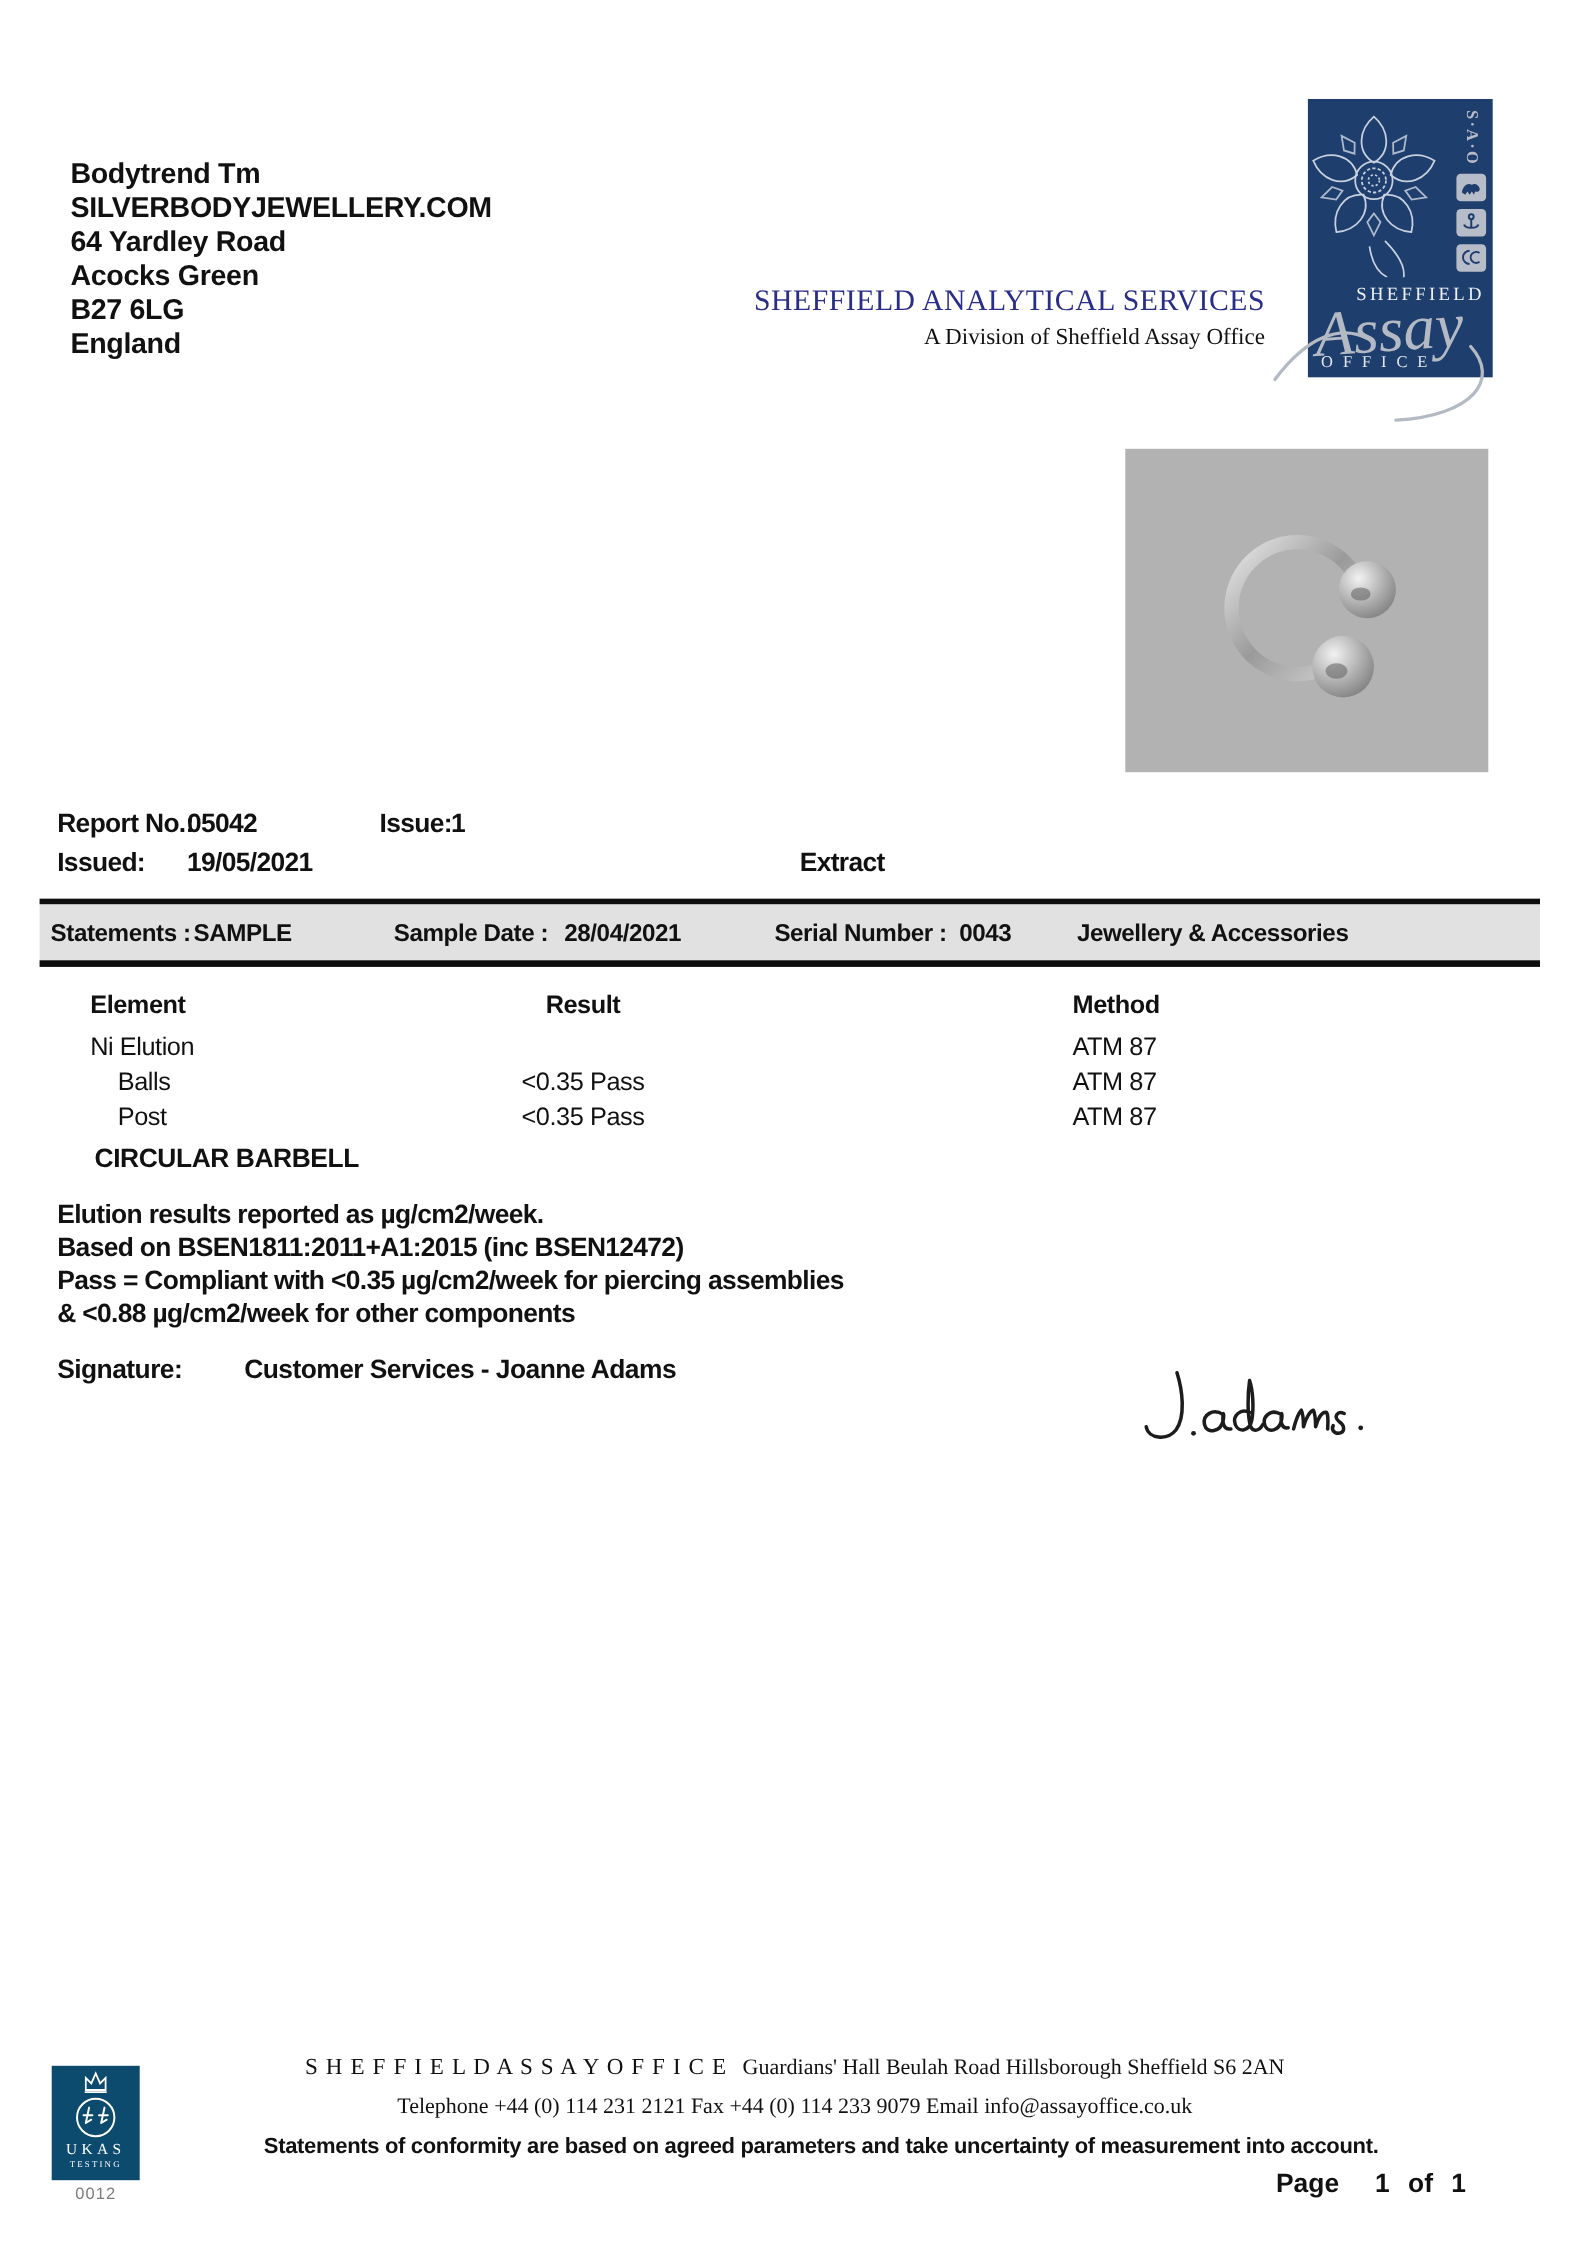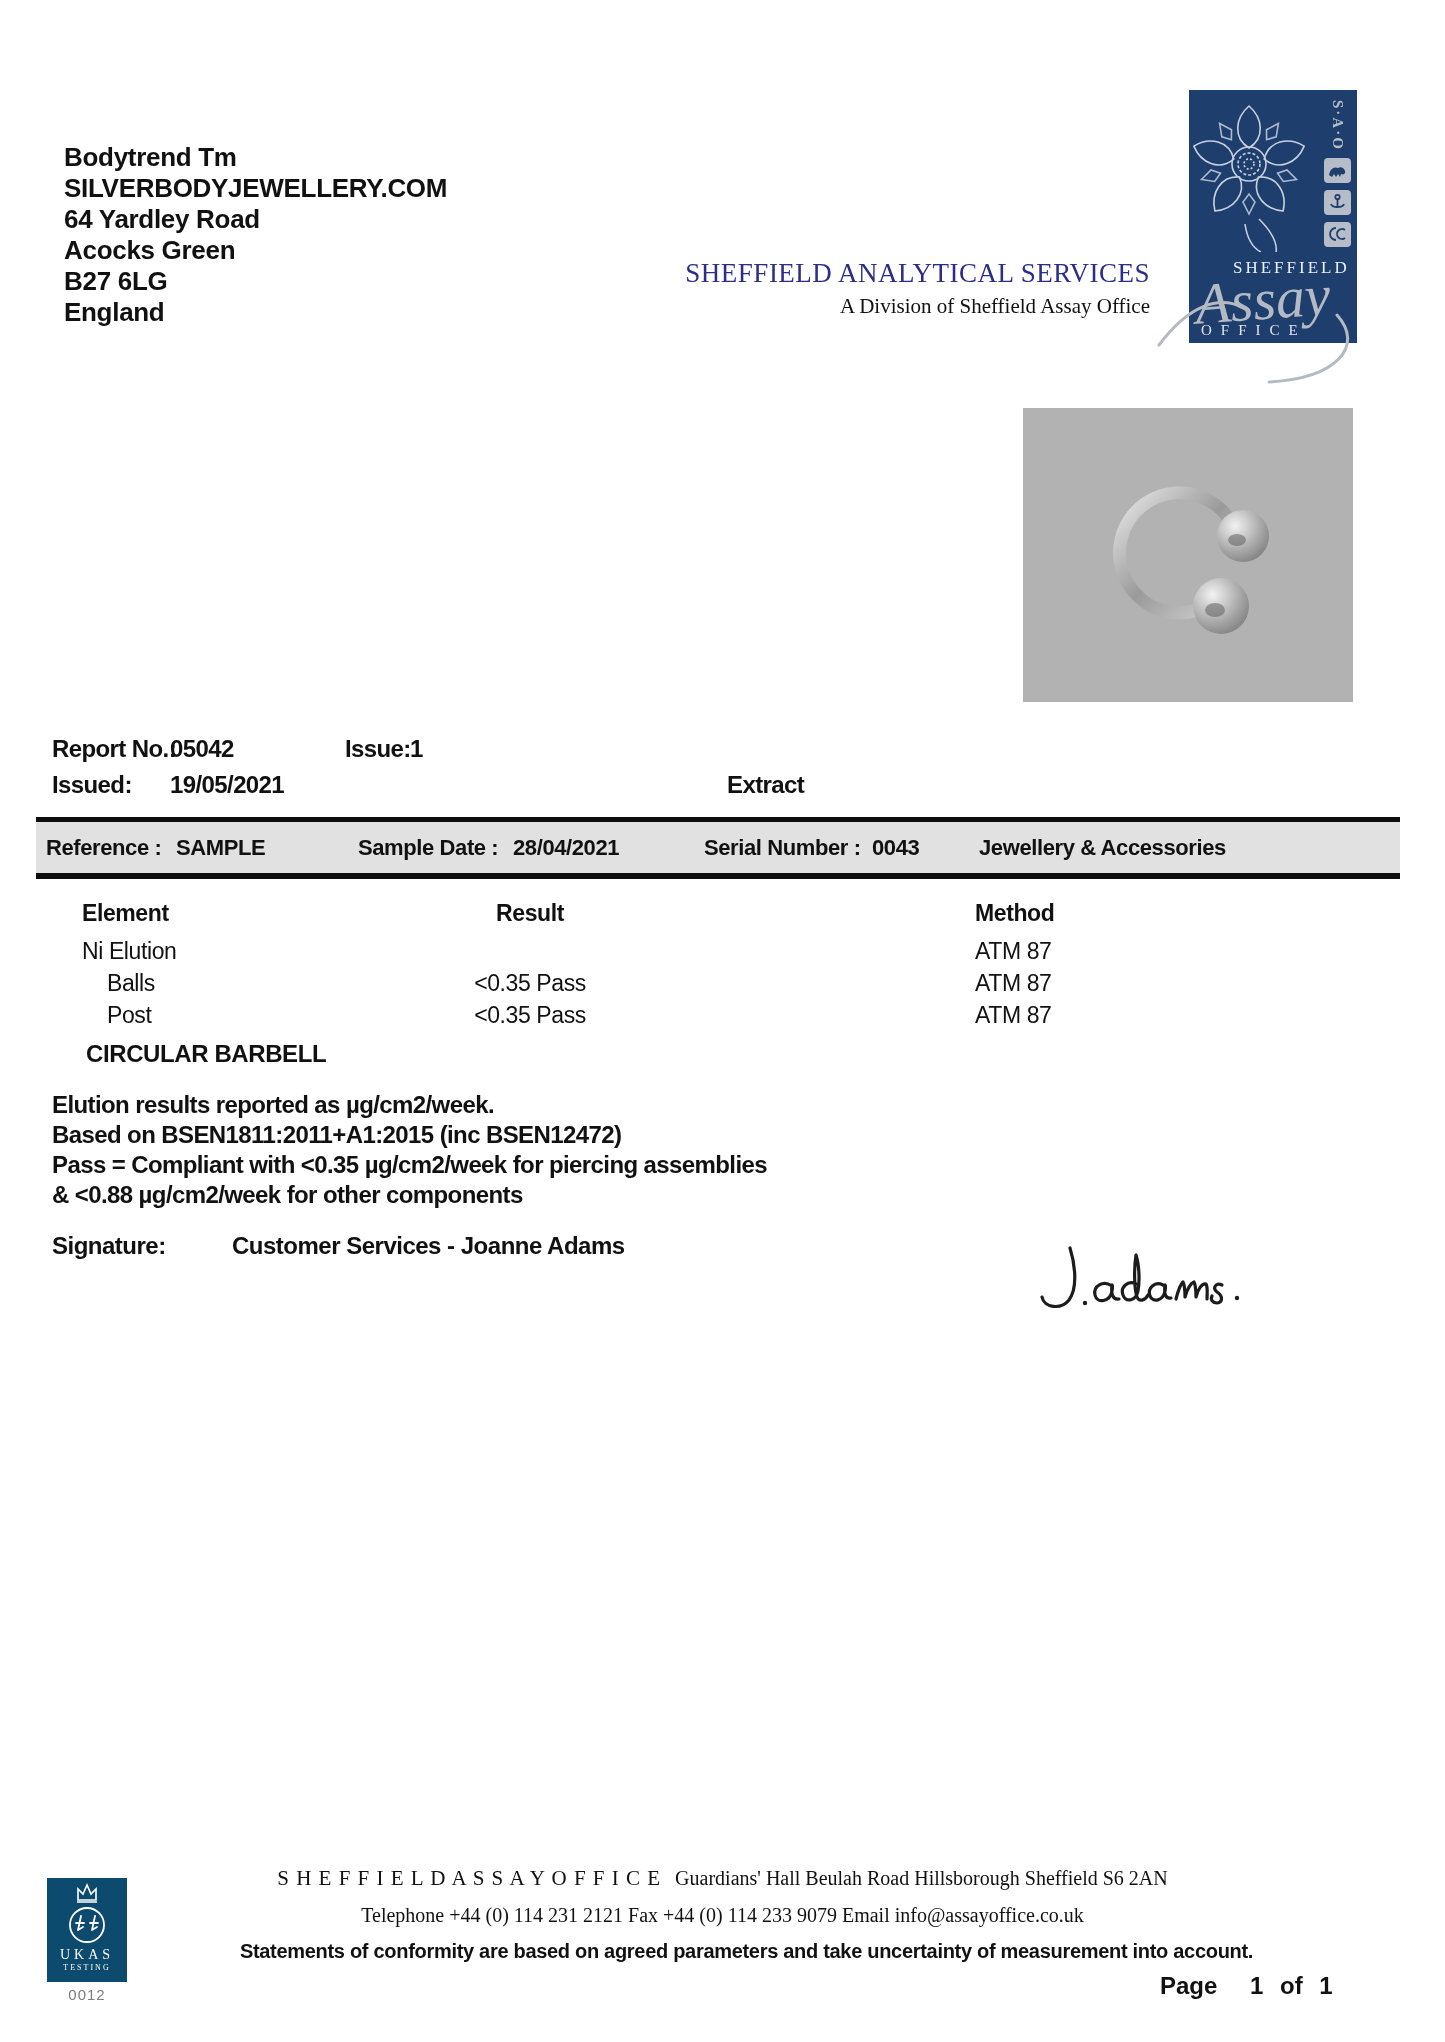--- a/index.html
+++ b/index.html
@@ -47,21 +47,21 @@
   .t-c1 { left:82px; } .t-c1i { left:107px; }
   .t-c2 { left:420px; width:220px; text-align:center; }
   .t-c3 { left:975px; }
   .r-h  { top:900px; } .r-0 { top:938px; } .r-1 { top:970px; } .r-2 { top:1002px; }
   .product { position:absolute; left:86px; top:1040px; font-weight:bold; font-size:24px; letter-spacing:-0.4px; }
   
   .notes { position:absolute; left:52px; top:1090px; font-weight:bold; font-size:24px; line-height:30px; letter-spacing:-0.6px; }
   
   .sigrow { position:absolute; left:0; top:1232px; width:100%; font-weight:bold; font-size:24px; letter-spacing:-0.5px; }
   .sigrow span { position:absolute; white-space:nowrap; }
-  .sg-l { left:52px; } .sg-n { left:232px; }
+  .sg-l { left:52px; } .sg-n { left:222px; }
   .sig-script { position:absolute; left:1032px; top:1240px; }
   
   .f1 { position:absolute; left:0; top:1866px; width:100%; text-align:center; font-family:"Liberation Serif", serif; font-size:20px; white-space:nowrap; }
   .f1 .office-name { font-size:21px; letter-spacing:1px; margin-right:14px; }
   .f2 { position:absolute; left:0; top:1904px; width:100%; text-align:center; font-family:"Liberation Serif", serif; font-size:20px; }
   .f3 { position:absolute; left:0; top:1940px; width:100%; text-align:center; font-weight:bold; font-size:20px; letter-spacing:-0.3px;padding-left:48px; }
   .pagenum { position:absolute; top:1972px; left:0; width:100%; font-weight:bold; font-size:24px; }
   .pg-l { position:absolute; left:1160px; } .pg-v { position:absolute; left:1250px; word-spacing:10px; }
   
   .ukas { position:absolute; left:47px; top:1878px; width:80px; height:104px; background:#0c4a6e; display:flex; flex-direction:column; align-items:center; }
@@ -165,21 +165,21 @@
     <span class="m-rn-l">Report No.:</span>
     <span class="m-rn-v">05042</span>
     <span class="m-is-l">Issue:</span>
     <span class="m-is-v">1</span>
     <span class="m-id-l">Issued:</span>
     <span class="m-id-v">19/05/2021</span>
     <span class="m-ex">Extract</span>
   </div>
 
   <div class="refbar">
-    <span class="rb-ref-l">Reference :</span>
+    <span class="rb-ref-l">Statements :</span>
     <span class="rb-ref-v">SAMPLE</span>
     <span class="rb-sd-l">Sample Date :</span>
     <span class="rb-sd-v">28/04/2021</span>
     <span class="rb-sn-l">Serial Number :</span>
     <span class="rb-sn-v">0043</span>
     <span class="rb-cat">Jewellery &amp; Accessories</span>
   </div>
 
   <div class="tbl">
     <span class="t-c1 r-h hdr">Element</span>

